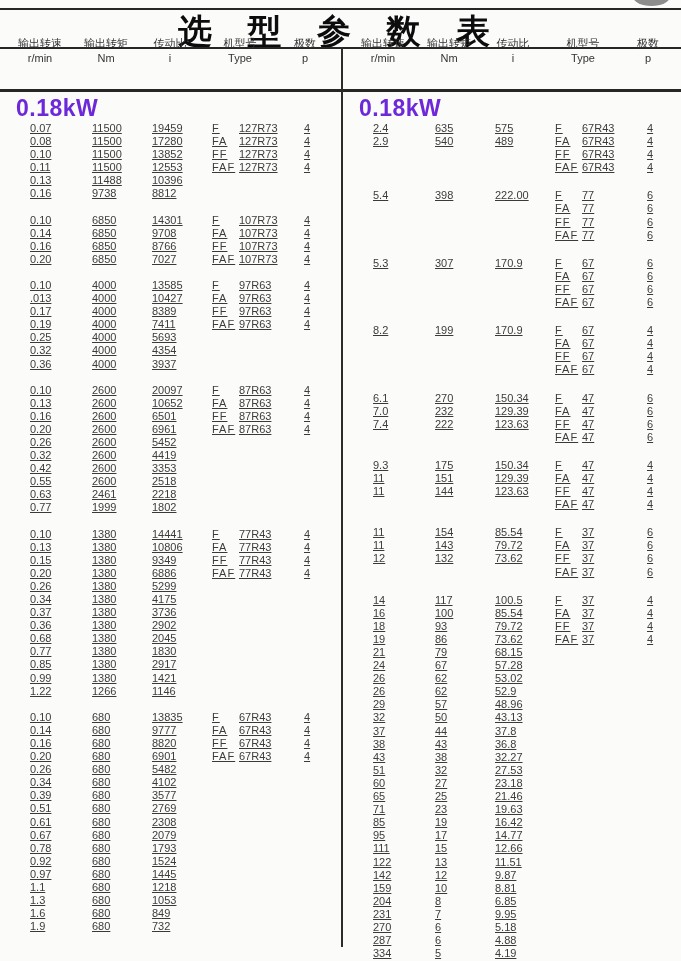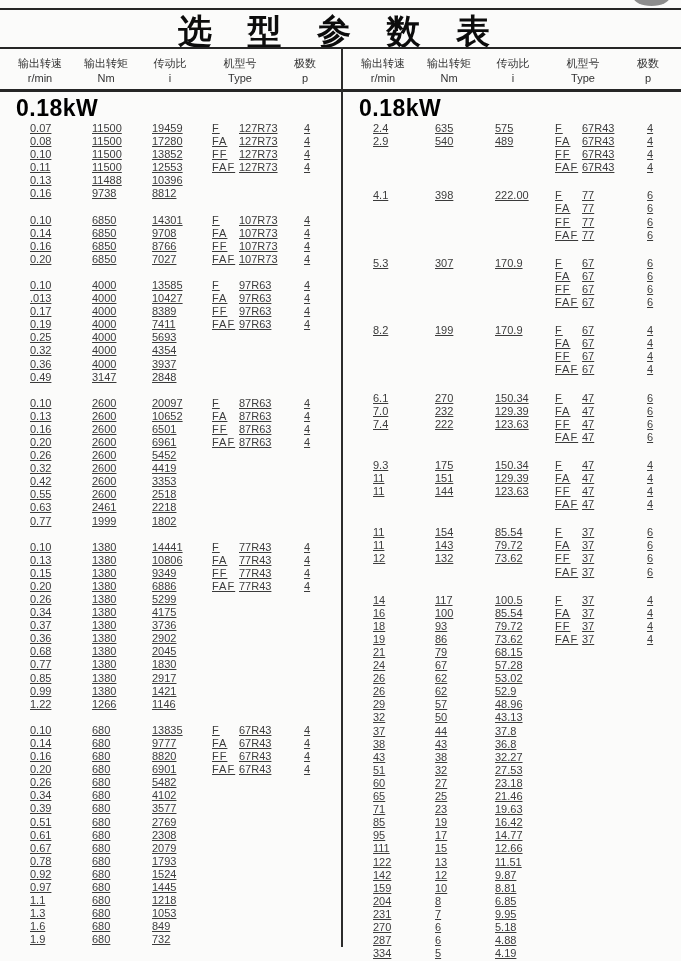--- a/index.html
+++ b/index.html
@@ -24,32 +24,32 @@
     background:#8d8d8d;border-radius:50%;filter:blur(0.6px);
   }
   #page-title{
     position:absolute;top:9px;left:0;width:100%;
     text-align:center;
     font-size:34px;font-weight:bold;color:#0c0c0c;
     letter-spacing:13px;
     white-space:nowrap;
   }
   .hdr{
-    position:absolute;top:56px;width:340px;
+    position:absolute;top:36px;width:340px;
     display:grid;
     grid-template-columns:80px 52px 76px 64px 66px;
   }
   #hdr-left{left:0;}
   #hdr-right{left:343px;}
   .hdr .hcell{text-align:center;font-size:11px;line-height:15px;color:#333;}
   .panel{position:absolute;top:92px;width:340px;}
   #panel-left{left:0;}
   #panel-right{left:343px;}
   .section-title{
-    font-size:23px;font-weight:bold;color:#000000;
+    font-size:23px;font-weight:bold;color:#6d28d9;
     padding:3px 0 5px 16px;height:22px;letter-spacing:0.5px;
   }
   .group{margin-bottom:13px;text-decoration:underline;}
   #panel-right .group{margin-bottom:15px;}
   .row{
     display:grid;
     grid-template-columns:62px 60px 60px 27px 65px 30px;
     padding-left:30px;
     height:13.1px;
     font-size:11px;line-height:13.1px;
@@ -253,28 +253,20 @@
           <span class="c5"></span>
         </div>
         <div class="row">
           <span class="c0">0.36</span>
           <span class="c1">4000</span>
           <span class="c2">3937</span>
           <span class="c3"></span>
           <span class="c4"></span>
           <span class="c5"></span>
         </div>
-        <div class="row">
-          <span class="c0">0.49</span>
-          <span class="c1">3147</span>
-          <span class="c2">2848</span>
-          <span class="c3"></span>
-          <span class="c4"></span>
-          <span class="c5"></span>
-        </div>
       </div>
       <div class="group">
         <div class="row">
           <span class="c0">0.10</span>
           <span class="c1">2600</span>
           <span class="c2">20097</span>
           <span class="c3">F</span>
           <span class="c4">87R63</span>
           <span class="c5">4</span>
         </div>
@@ -630,21 +622,21 @@
           <span class="c0"></span>
           <span class="c1"></span>
           <span class="c2"></span>
           <span class="c3">FAF</span>
           <span class="c4">67R43</span>
           <span class="c5">4</span>
         </div>
       </div>
       <div class="group">
         <div class="row">
-          <span class="c0">4.1</span>
+          <span class="c0">5.4</span>
           <span class="c1">398</span>
           <span class="c2">222.00</span>
           <span class="c3">F</span>
           <span class="c4">77</span>
           <span class="c5">6</span>
         </div>
         <div class="row">
           <span class="c0"></span>
           <span class="c1"></span>
           <span class="c2"></span>

